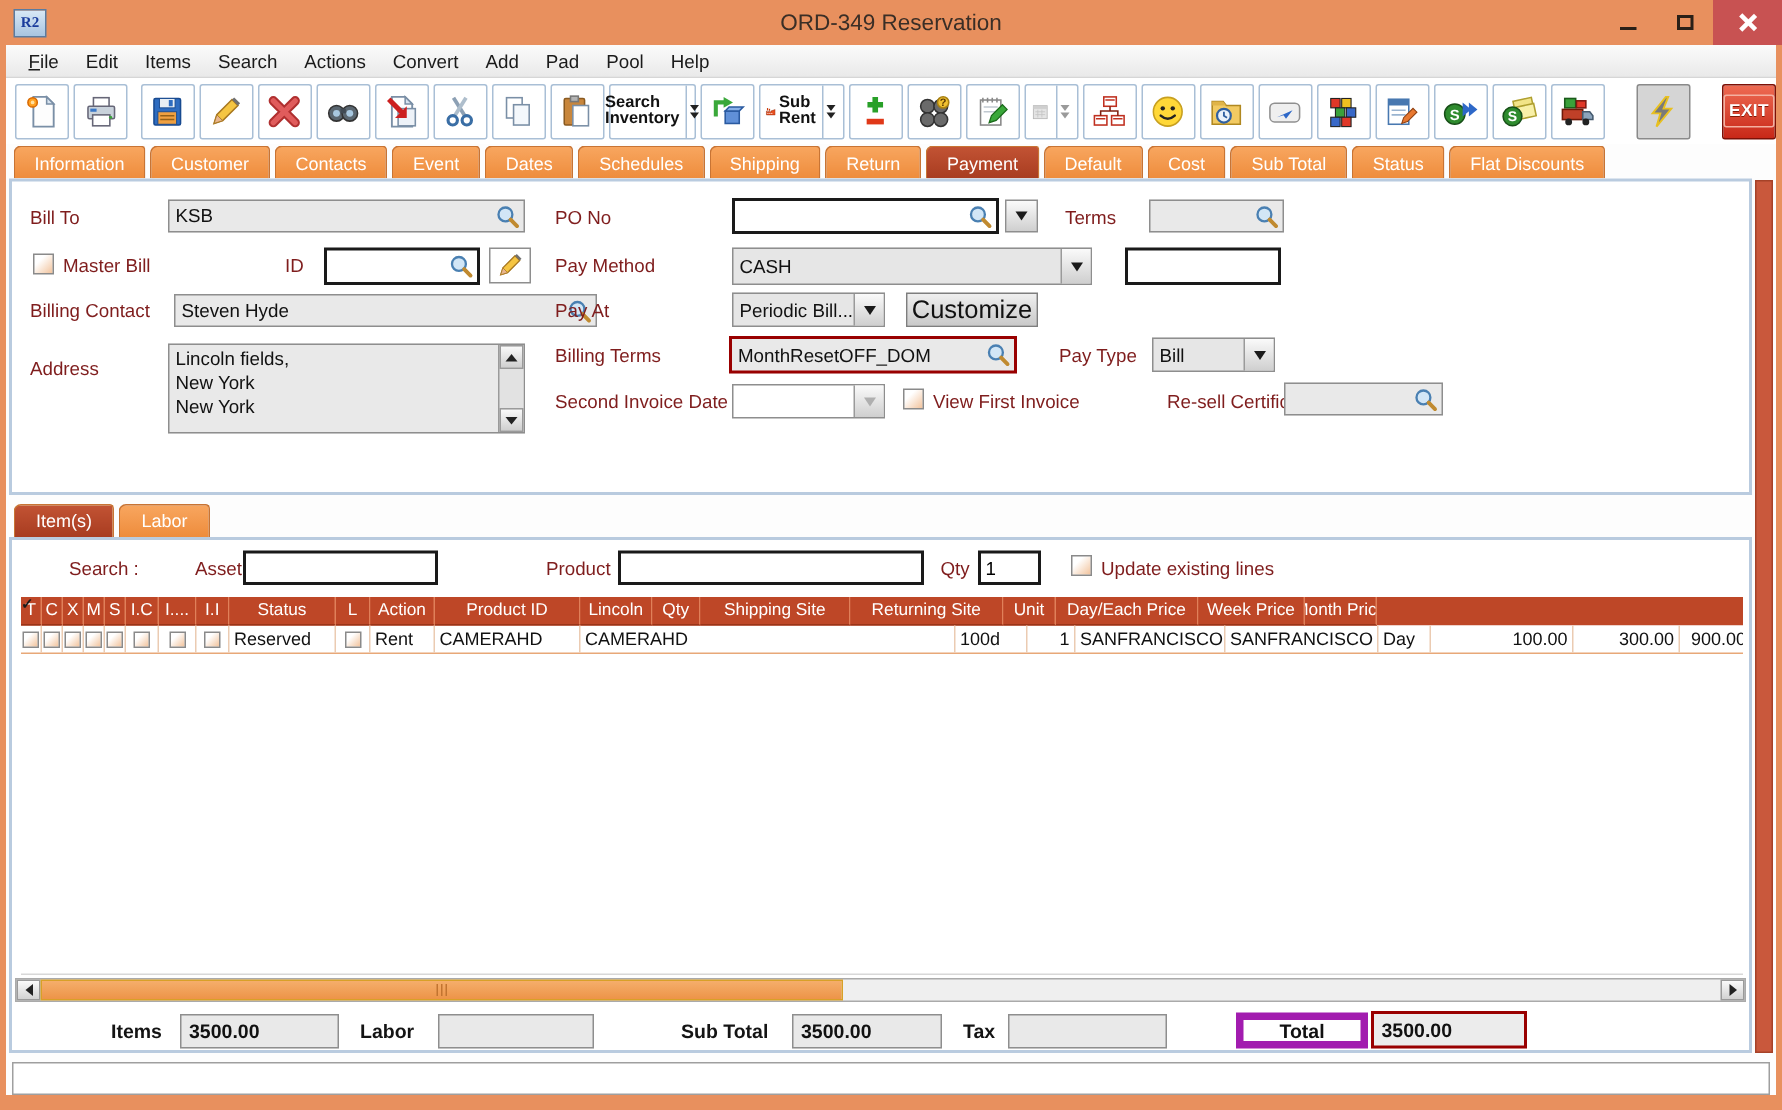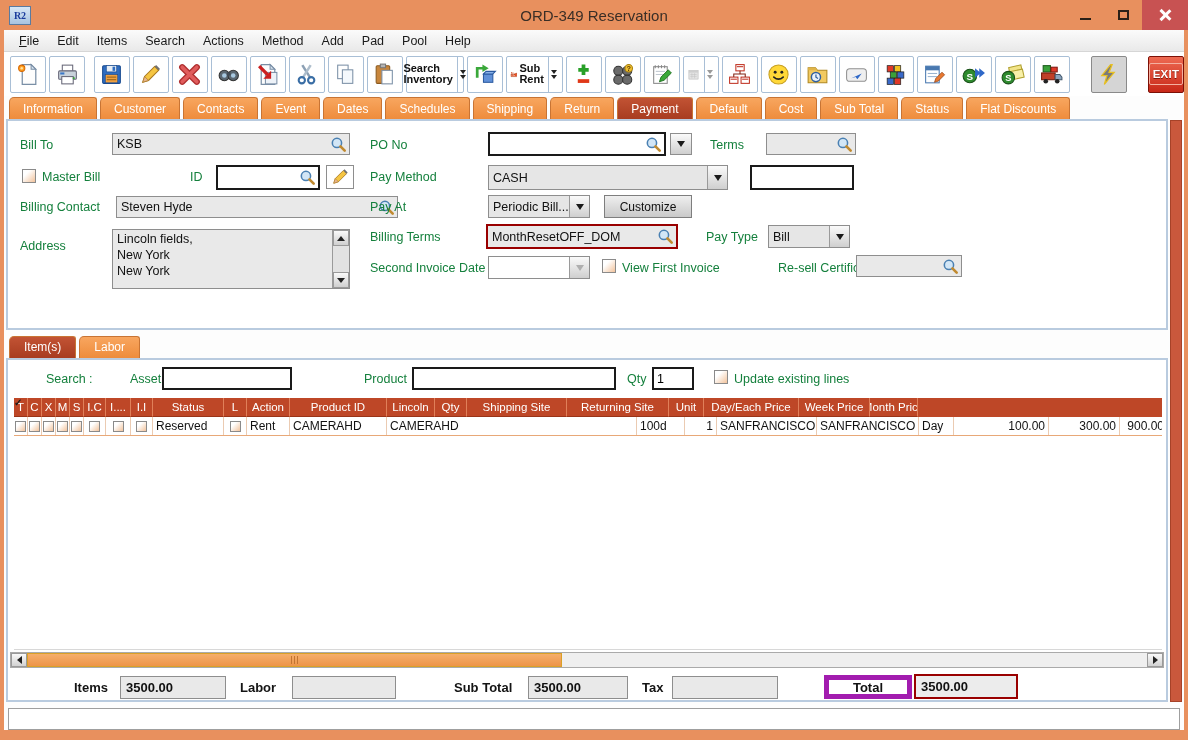--- a/index.html
+++ b/index.html
@@ -47,37 +47,37 @@
   .tab{height:22px;background:linear-gradient(#F8A65F,#EE8C3C);border:1px solid #C87434;border-bottom:none;border-radius:5px 3px 0 0;color:#fff;font-size:12px;padding:4px 13px 0;white-space:nowrap}
   .tab.selected{background:linear-gradient(#C25334,#A83C20);font-weight:normal}
   #items-tabs{left:9px;top:336px;height:22px}
   #items-tabs .tab{font-size:12px;padding:3px 14px 0}
 
   
   .panel{position:absolute;background:#fff;border:2px solid #B9CBDF}
   #payment-panel{left:6px;top:119px;width:1162px;height:211px}
   #items-panel{left:6px;top:358px;width:1162px;height:344px}
 
-  .lbl{position:absolute;font-size:12.5px;color:#15803d;white-space:nowrap}
+  .lbl{position:absolute;font-size:12.5px;color:#7f1d1d;white-space:nowrap}
   .field{position:absolute;height:22px;display:flex;align-items:center;border:1px solid #8E8E8E;background:#E9E9E9;padding:0 2px}
   .field .fval{flex:1;font-size:12.5px;padding-left:2px;white-space:nowrap;overflow:hidden}
   .field.white{background:#fff;border:2px solid #1A1A1A}
   .field.redline{border:2px solid #990000}
   .magico{width:17px;height:17px;flex:0 0 auto}
   .combo{position:absolute;height:22px;display:flex;align-items:stretch;border:1px solid #8E8E8E;background:#E6E6E6}
   .combo .fval{flex:1;display:flex;align-items:center;padding-left:4px;font-size:12.5px;white-space:nowrap;overflow:hidden}
   .combo-btn{width:20px;border-left:1px solid #9A9A9A;background:linear-gradient(#FAFAFA,#CFCFCF);display:flex;align-items:center;justify-content:center}
   .combo-btn::after{content:"";width:0;height:0;border-left:4.5px solid transparent;border-right:4.5px solid transparent;border-top:6px solid #1A1A1A}
   .combo-btn.disabled::after{border-top-color:#AFAFAF}
   .dd-btn{position:absolute;width:22px;height:22px;border:1px solid #8E8E8E;background:linear-gradient(#FAFAFA,#CFCFCF);display:flex;align-items:center;justify-content:center}
   .dd-btn::after{content:"";width:0;height:0;border-left:4.5px solid transparent;border-right:4.5px solid transparent;border-top:6px solid #1A1A1A}
   .check{position:absolute;width:14px;height:14px;border:1px solid #8A8A8A;background:linear-gradient(135deg,#FFFFFF 30%,#F2C39C)}
   .check.checked::after{content:"✓";position:absolute;left:1px;top:-2px;font-size:12px;font-weight:bold;color:#1A1A1A}
   .pencil-btn{position:absolute;width:28px;height:24px;border:1px solid #8E8E8E;background:#fff;display:flex;align-items:center;justify-content:center}
-  .push-btn{position:absolute;height:23px;border:1px solid #7E7E7E;background:linear-gradient(#EFEFEF,#C9C9C9);font-size:12px;color:#111;display:flex;align-items:center;justify-content:center}
+  .push-btn{position:absolute;height:23px;border:1px solid #7E7E7E;background:linear-gradient(#EFEFEF,#C9C9C9);font-size:17px;color:#111;display:flex;align-items:center;justify-content:center}
 
   
   .addrbox{position:absolute;border:1px solid #8E8E8E;background:#E9E9E9;display:flex}
   .addrtext{flex:1;font-size:12.5px;padding:1px 4px;white-space:pre-line;line-height:16px}
   .vscroll{width:17px;border-left:1px solid #9A9A9A;background:#E2E2E2;display:flex;flex-direction:column}
   .vs-btn{height:16px;background:linear-gradient(#FAFAFA,#CFCFCF);border:1px solid #9A9A9A;display:flex;align-items:center;justify-content:center}
   .vs-btn.up::after{content:"";width:0;height:0;border-left:4px solid transparent;border-right:4px solid transparent;border-bottom:5px solid #222}
   .vs-btn.down::after{content:"";width:0;height:0;border-left:4px solid transparent;border-right:4px solid transparent;border-top:5px solid #222}
   .vs-track{flex:1}
 
@@ -152,21 +152,21 @@
 </div>
 
 <div class="main-bg"></div>
 
 <div class="menubar">
   <span class="menu-item">File</span>
   <span class="menu-item">Edit</span>
   <span class="menu-item">Items</span>
   <span class="menu-item">Search</span>
   <span class="menu-item">Actions</span>
-  <span class="menu-item">Method</span>
+  <span class="menu-item">Convert</span>
   <span class="menu-item">Add</span>
   <span class="menu-item">Pad</span>
   <span class="menu-item">Pool</span>
   <span class="menu-item">Help</span>
 </div>
 
 <div class="toolbar">
   <div class="tb">
     <svg width="25" height="25" viewBox="0 0 24 24">
         <use href="#s-page"></use>

